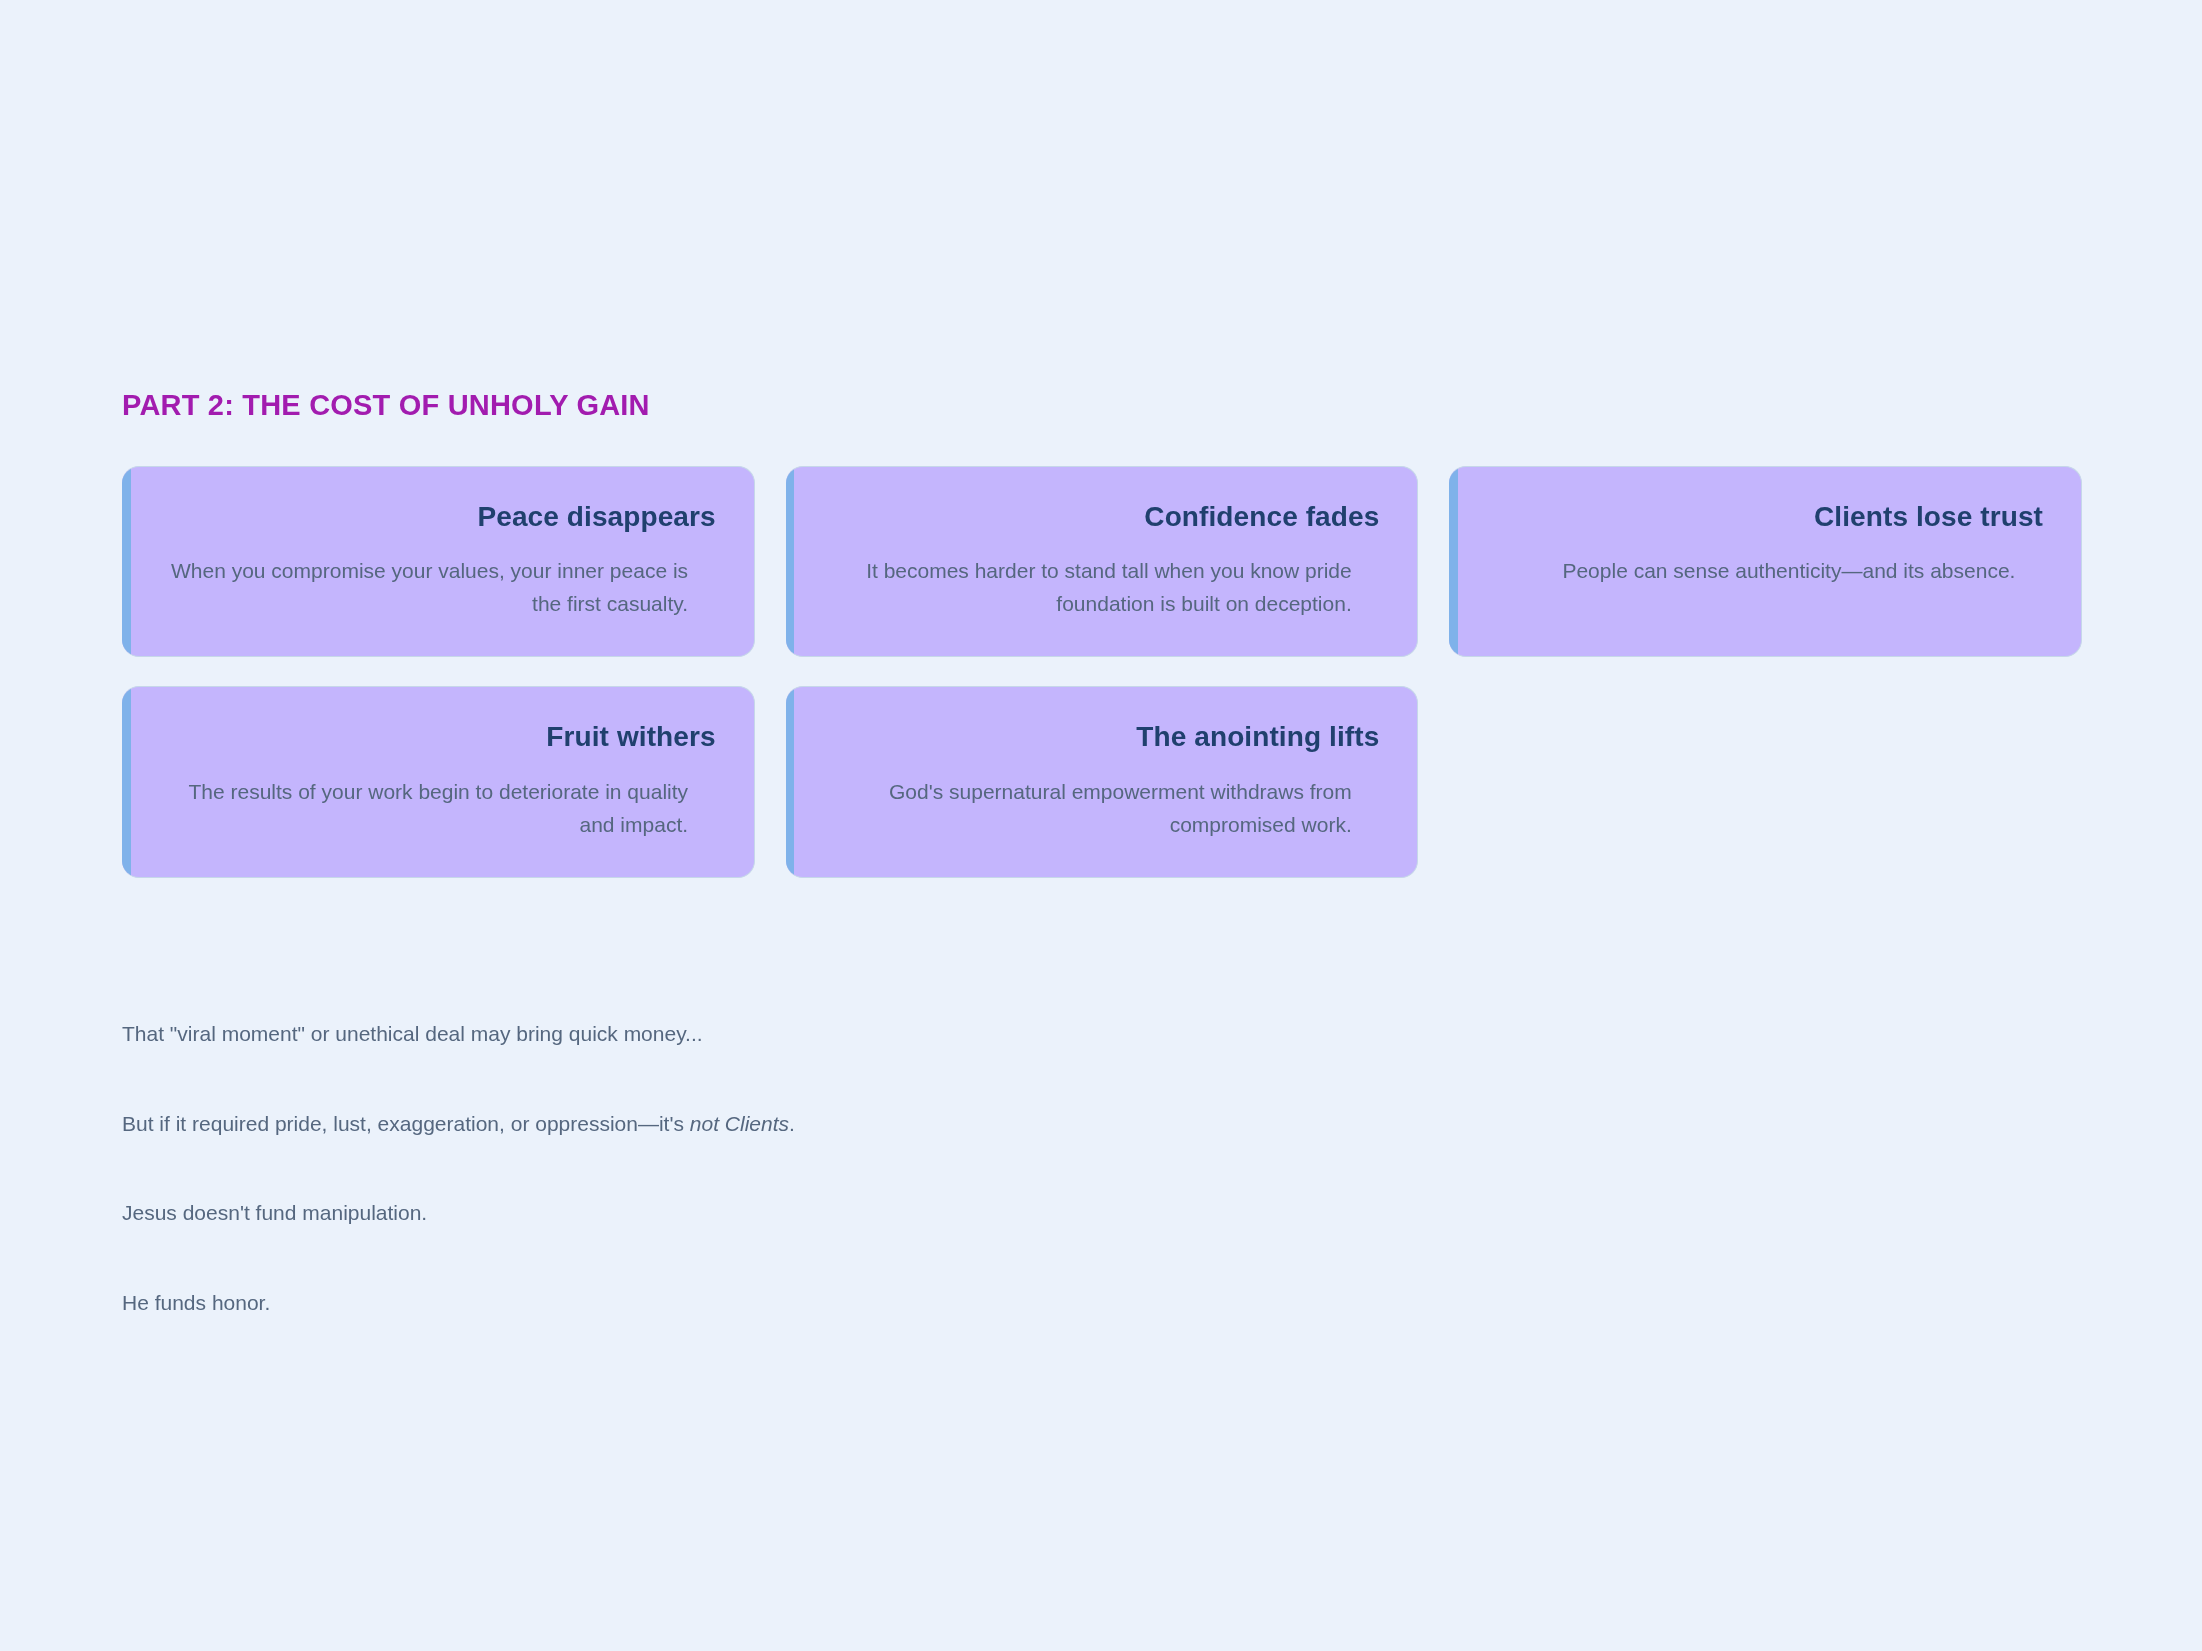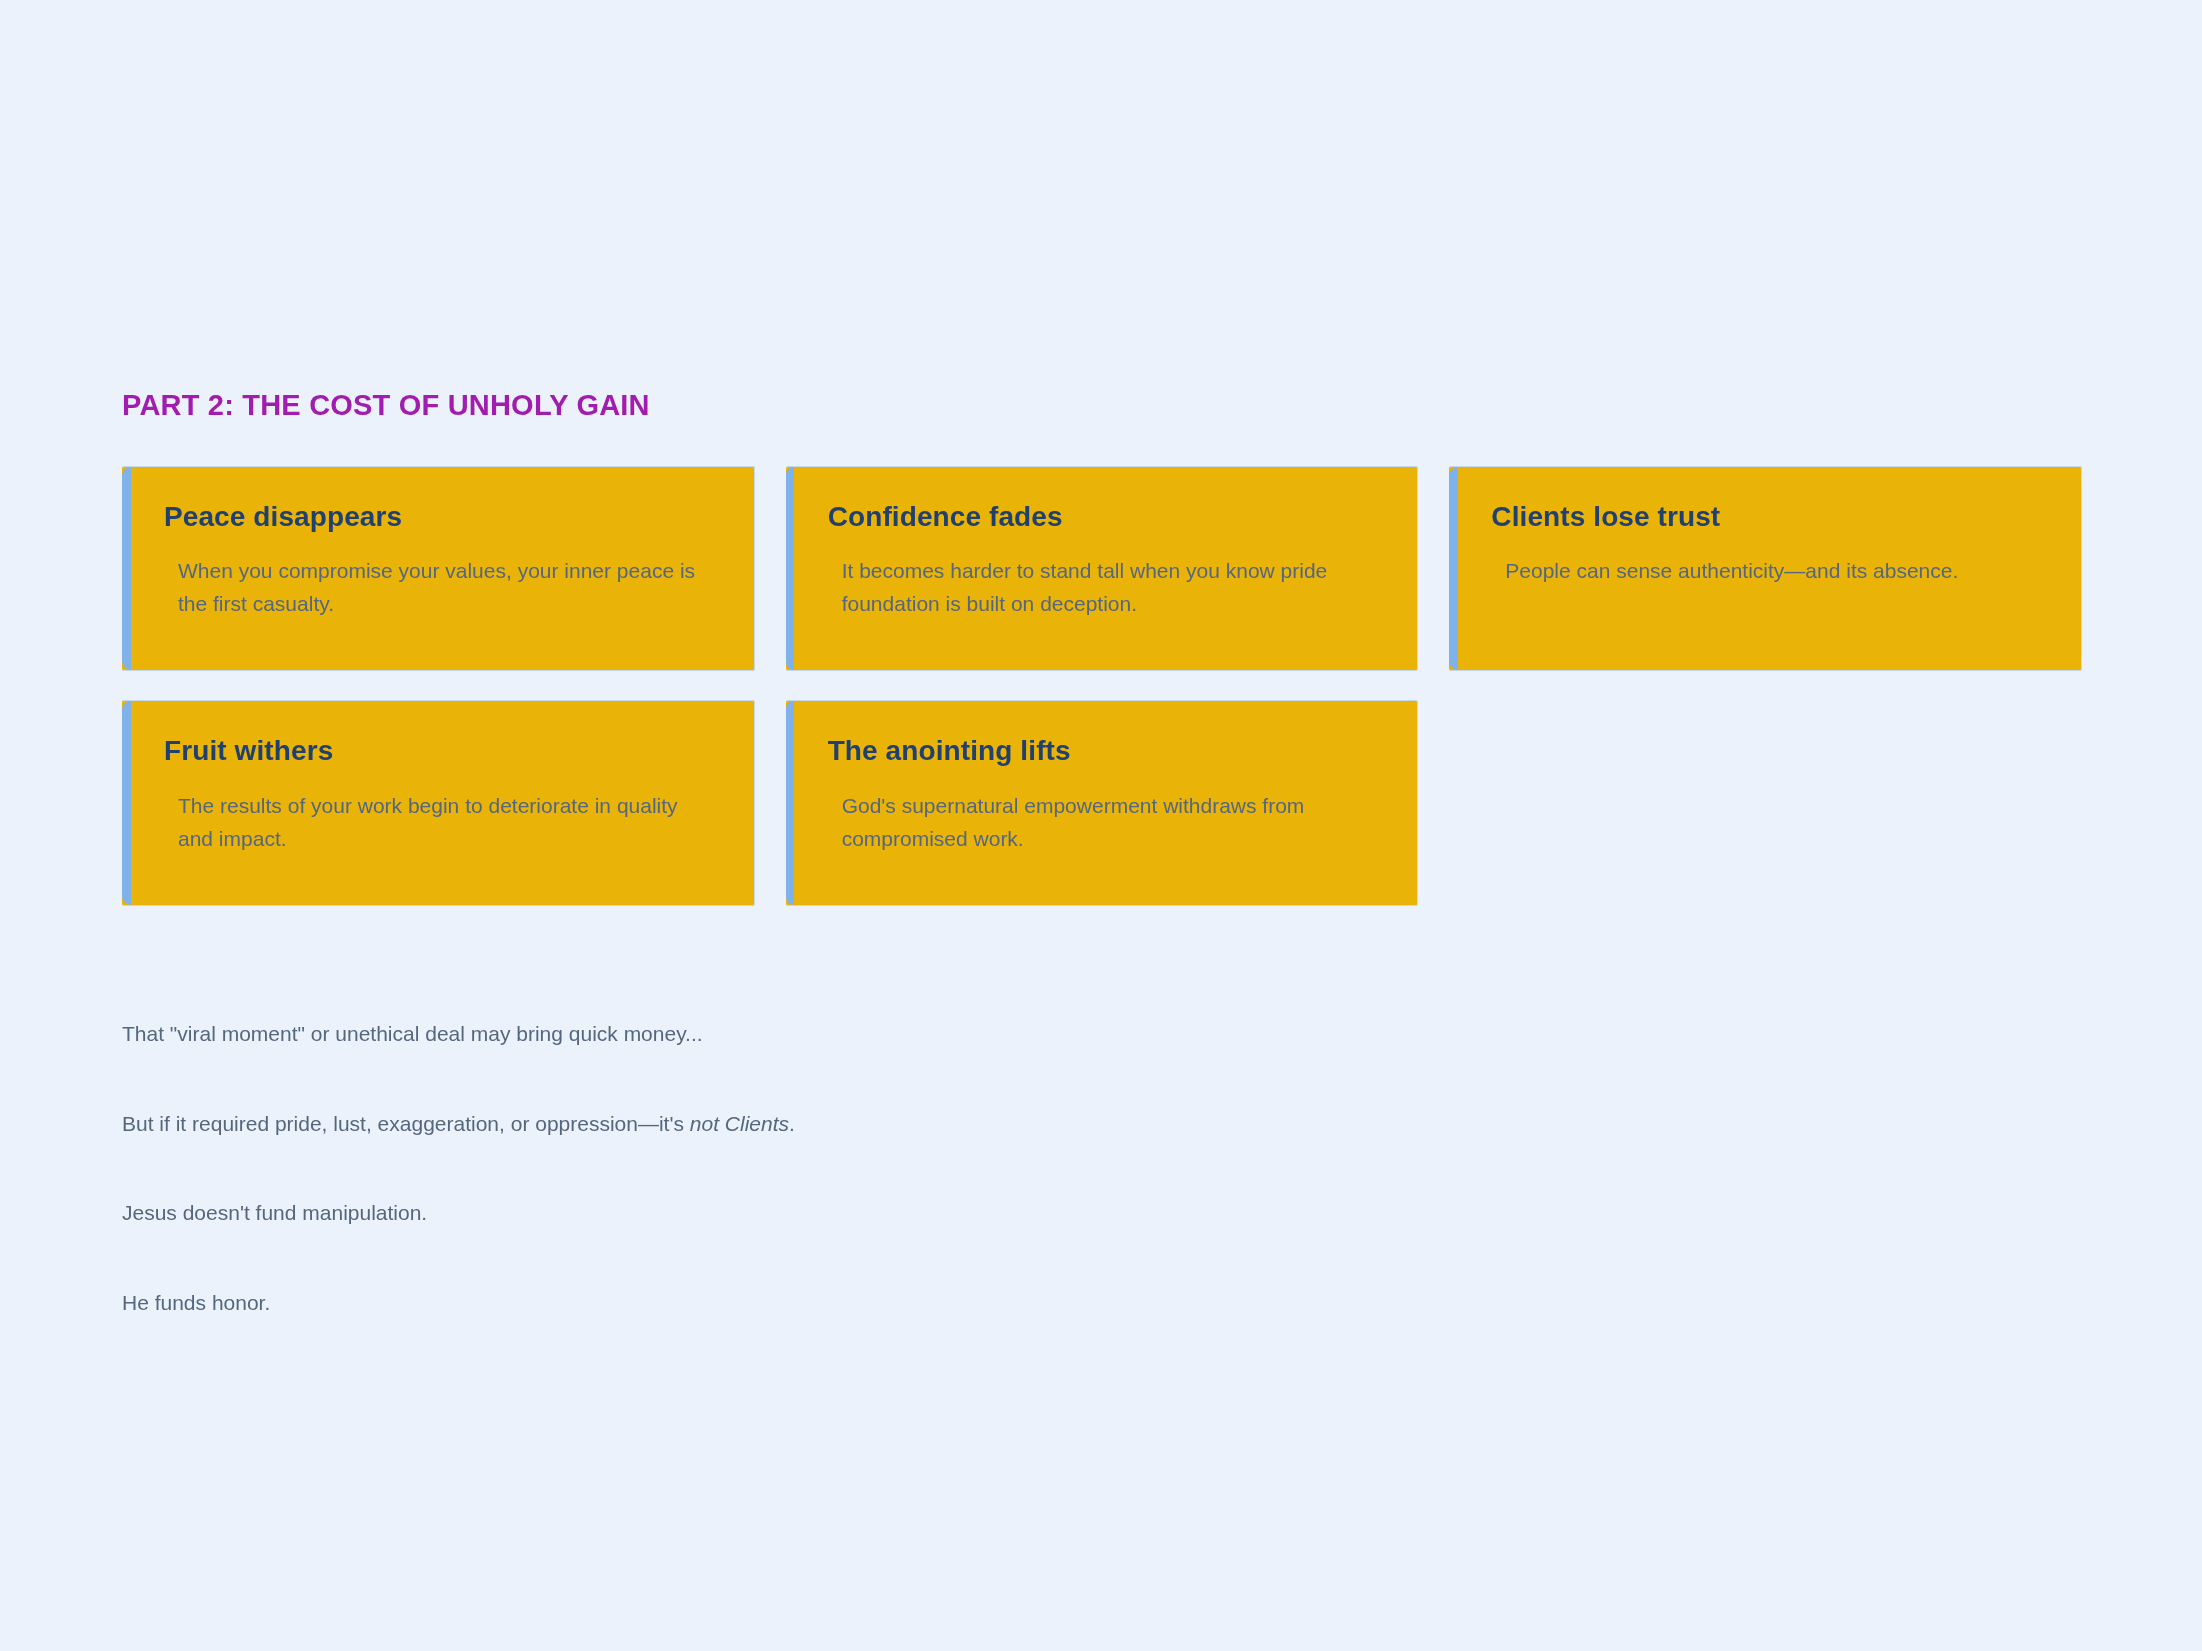--- a/index.html
+++ b/index.html
@@ -42,27 +42,28 @@
     display: grid;
     grid-template-columns: repeat(3, 1fr);
     column-gap: 31px;
     row-gap: 29px;
     align-items: stretch;
   }
 
   .card {
     position: relative;
     box-sizing: border-box;
-    background: #eab308;
+    background: #c4b5fd;
     border: 1.4px solid #c6d7e9;
-    border-radius: 2px;
+    border-radius: 17px;
     border-left: none;
     padding: 32.5px 38px 36px 42px;
     min-height: 57px;
     overflow: hidden;
+    text-align: right;
   }
 
   .card::before {
     content: "";
     position: absolute;
     left: 0;
     top: 0;
     bottom: 0;
     width: 8.6px;
     background: #7fb2ea;
@@ -77,21 +78,21 @@
     letter-spacing: 0.1px;
     margin: 0 0 21px 0;
     line-height: 1.2;
   }
 
   .card-body {
     font-size: 21px;
     font-weight: 400;
     color: #55677f;
     line-height: 1.58;
-    margin: 14px;
+    margin: 0;
     max-width: 95%;
   }
 
   .closing {
     position: absolute;
     top: 1018px;
     left: 0;
     width: 1721px;
   }
 

